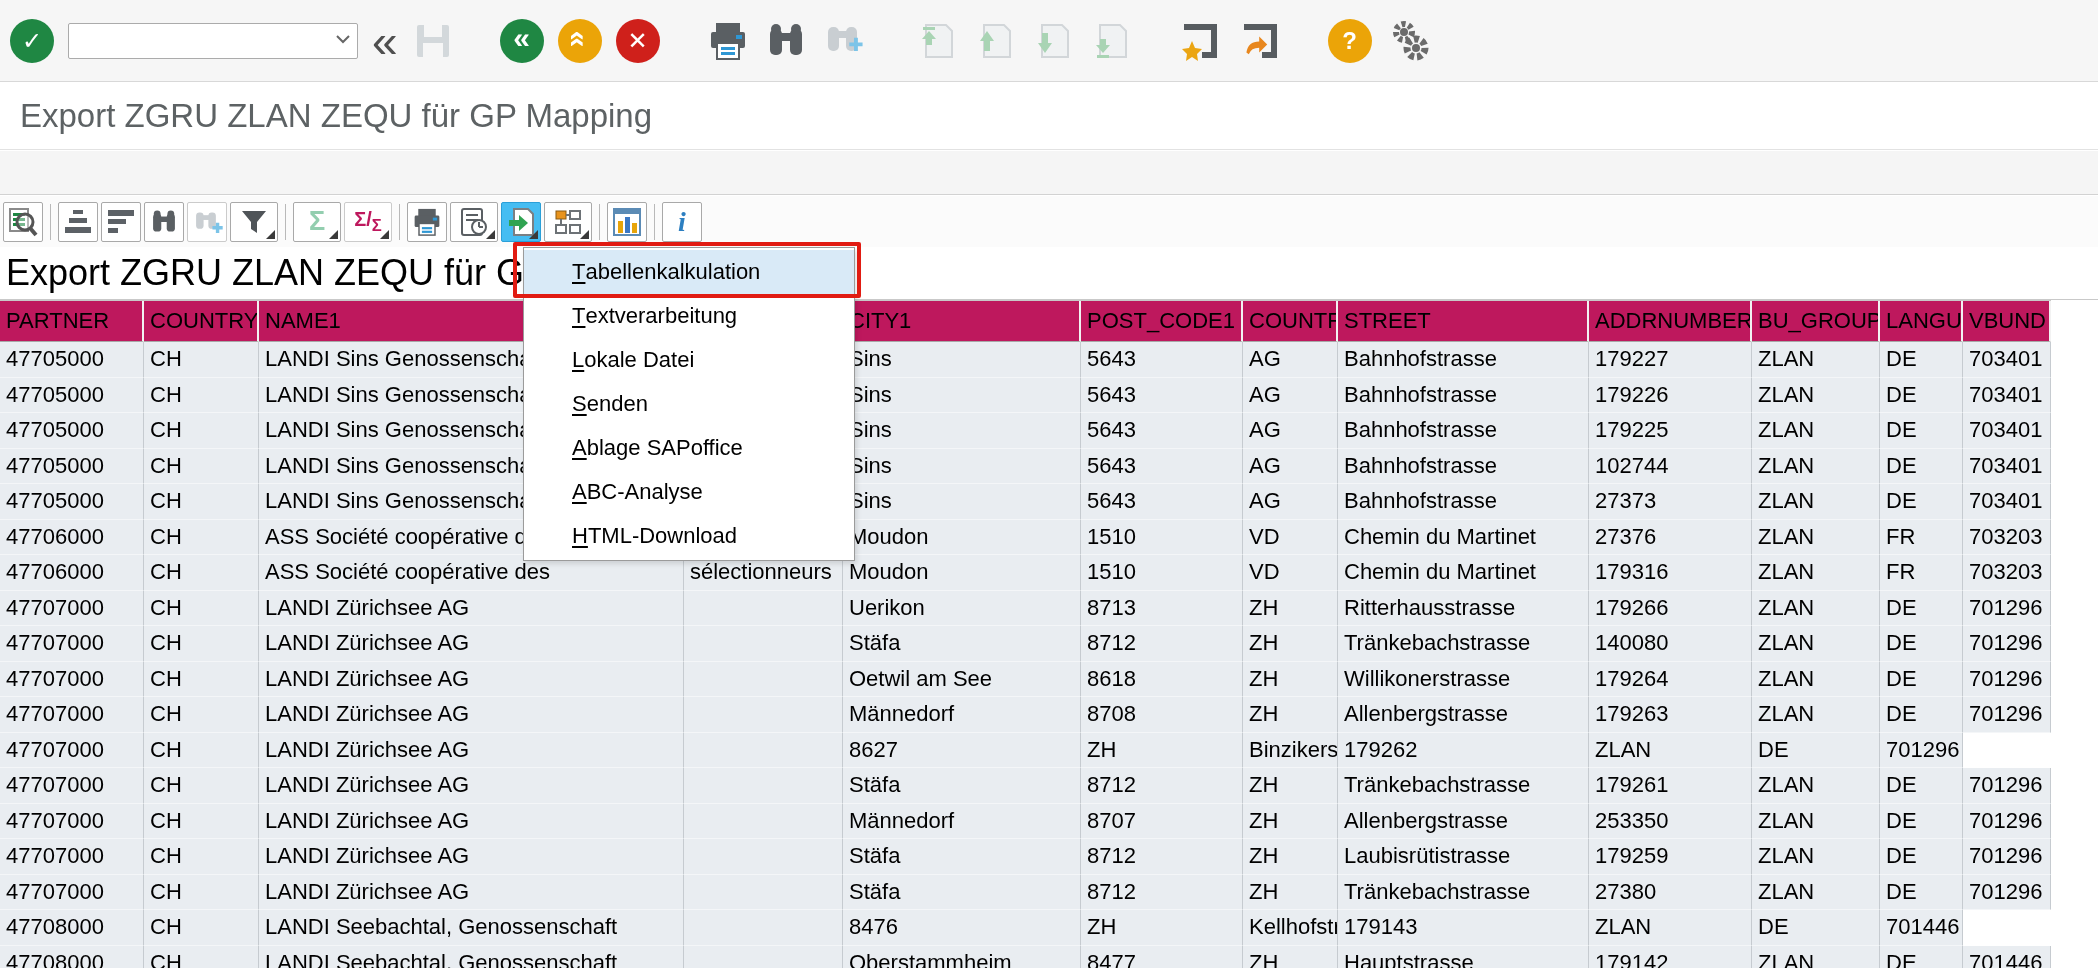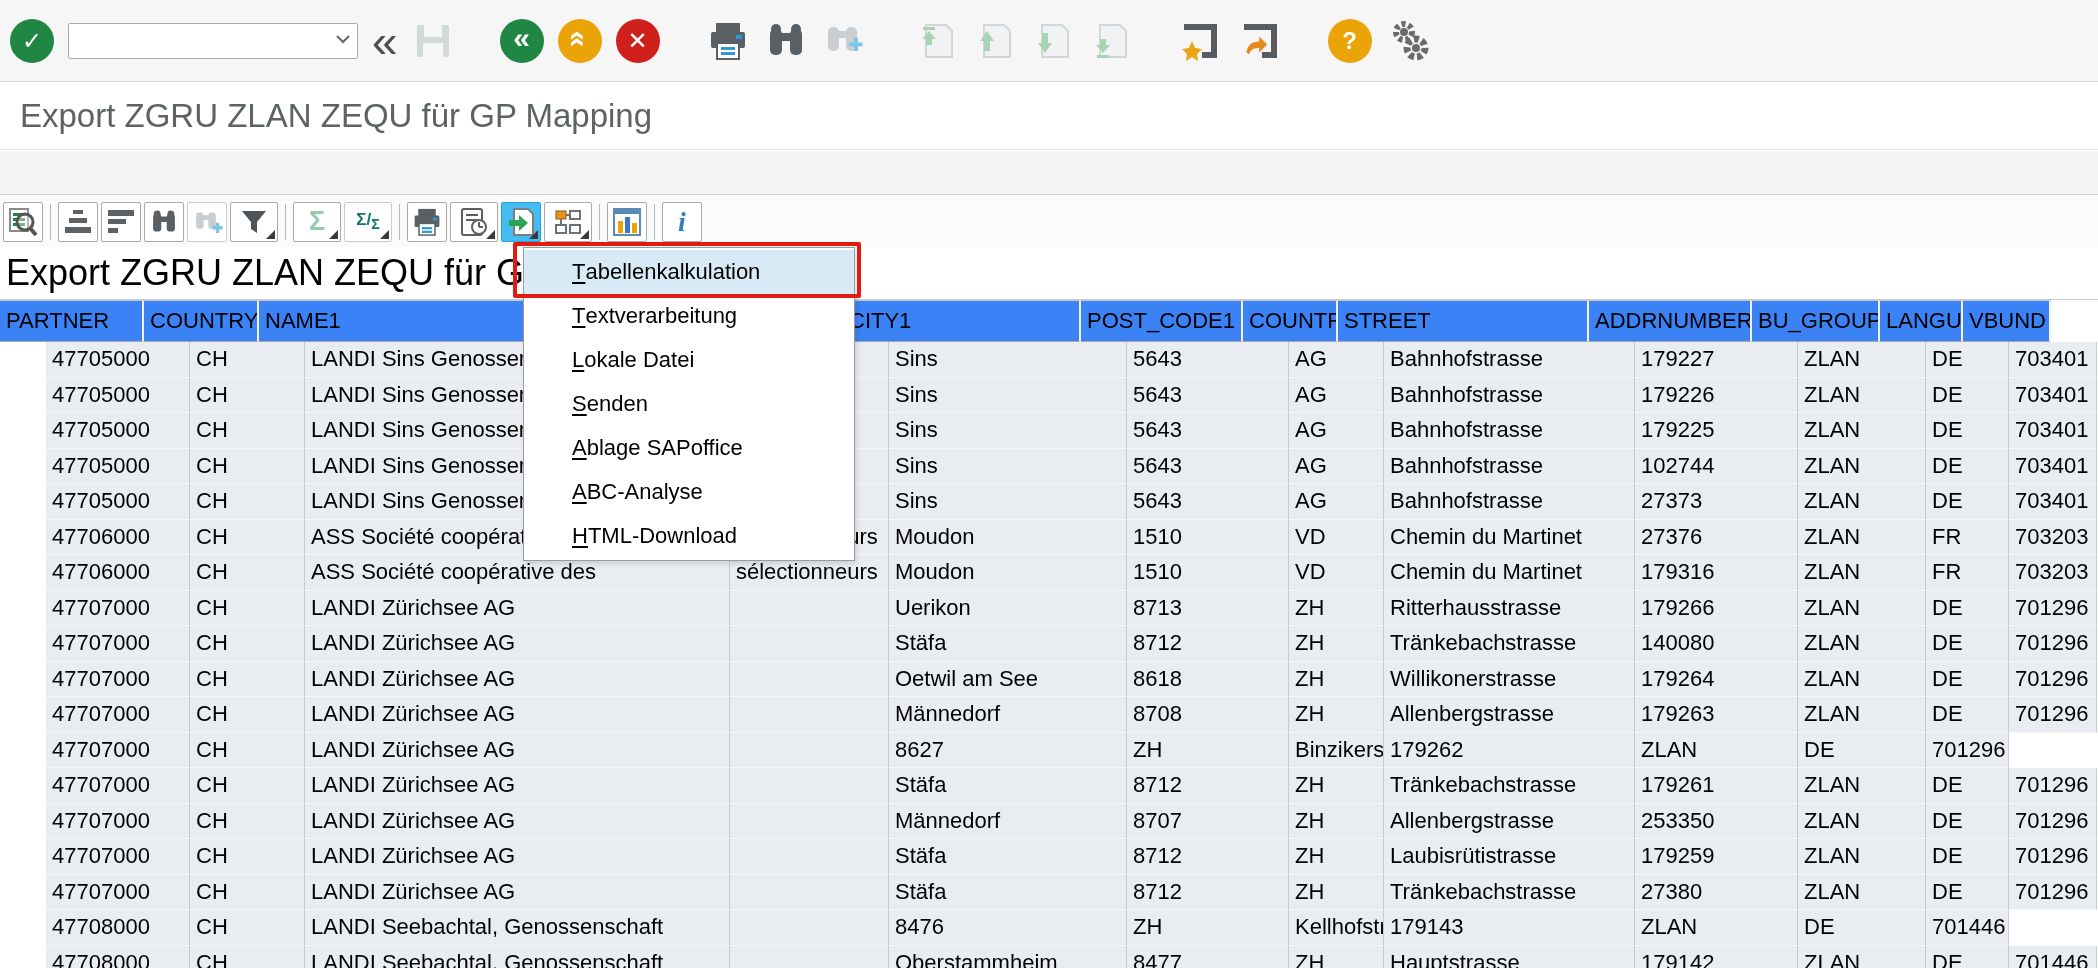--- a/index.html
+++ b/index.html
@@ -47,38 +47,38 @@
     border-radius:2px;margin-right:3px;display:flex;align-items:center;justify-content:center;
     box-sizing:border-box;flex:0 0 auto;
   }
   .abtn.wide{width:48px;}
   .abtn.disabled{border-color:#cbcbcb;}
   .abtn.active{background:#45bdf2;border-color:#2a9fd8;}
   .dd::after{content:"";position:absolute;right:2px;bottom:2px;width:0;height:0;
     border-left:9px solid transparent;border-bottom:9px solid #3a3a3a;}
   .asep{width:1px;height:36px;background:#b9b9b9;margin:0 7px 0 4px;flex:0 0 auto;}
   .sigma{font-size:27px;font-weight:bold;color:#93ceaf;line-height:1;}
-  .sigma2{font-size:17px;font-weight:bold;color:#0f766e;line-height:1;}
+  .sigma2{font-size:20px;font-weight:bold;color:#be185d;line-height:1;}
   .info-i{font-family:"Liberation Serif","DejaVu Serif",serif;font-style:italic;font-weight:bold;
     font-size:28px;color:#2d7fc1;line-height:1;}
   
   .alv-title{
     position:absolute;left:0;top:247px;width:2098px;height:53px;background:#ffffff;
     border-bottom:1px solid #c9c9c9;display:flex;align-items:center;
     font-size:36px;color:#000;padding-left:6px;box-sizing:border-box;white-space:nowrap;overflow:hidden;
   }
   
   .grid{position:absolute;left:0;top:300px;width:2051px;}
   .grid-header,.grid-row{display:grid;
     grid-template-columns:144px 115px 425px 159px 238px 162px 95px 251px 163px 128px 83px 88px;}
   .grid-header{height:41px;border-top:1px solid #c8c8c8;}
-  .hcell{background:#3b82f6;border-right:2px solid #f2f2f2;border-bottom:1px solid #a8a8a8;
+  .hcell{background:#be185d;border-right:2px solid #f2f2f2;border-bottom:1px solid #a8a8a8;
     font-size:22px;color:#000;display:flex;align-items:center;padding-left:6px;box-sizing:border-box;
     white-space:nowrap;overflow:hidden;}
-  .grid-row{height:35.5px;padding-left:46px;}
+  .grid-row{height:35.5px;}
   .dcell{background:#e9edf1;border-right:1px solid #c6cbd0;border-bottom:1px solid #f4f6f8;
     font-size:22px;color:#000;display:flex;align-items:center;padding-left:6px;box-sizing:border-box;
     white-space:nowrap;overflow:hidden;}
   
   .ctx-menu{
     position:absolute;left:523px;top:247px;width:332px;background:#ffffff;
     border:1px solid #9b9b9b;box-sizing:border-box;padding:2px 0;z-index:20;
     box-shadow:2px 3px 5px rgba(0,0,0,0.12);
   }
   .menu-item{height:44px;display:flex;align-items:center;padding-left:48px;font-size:22px;color:#000;

